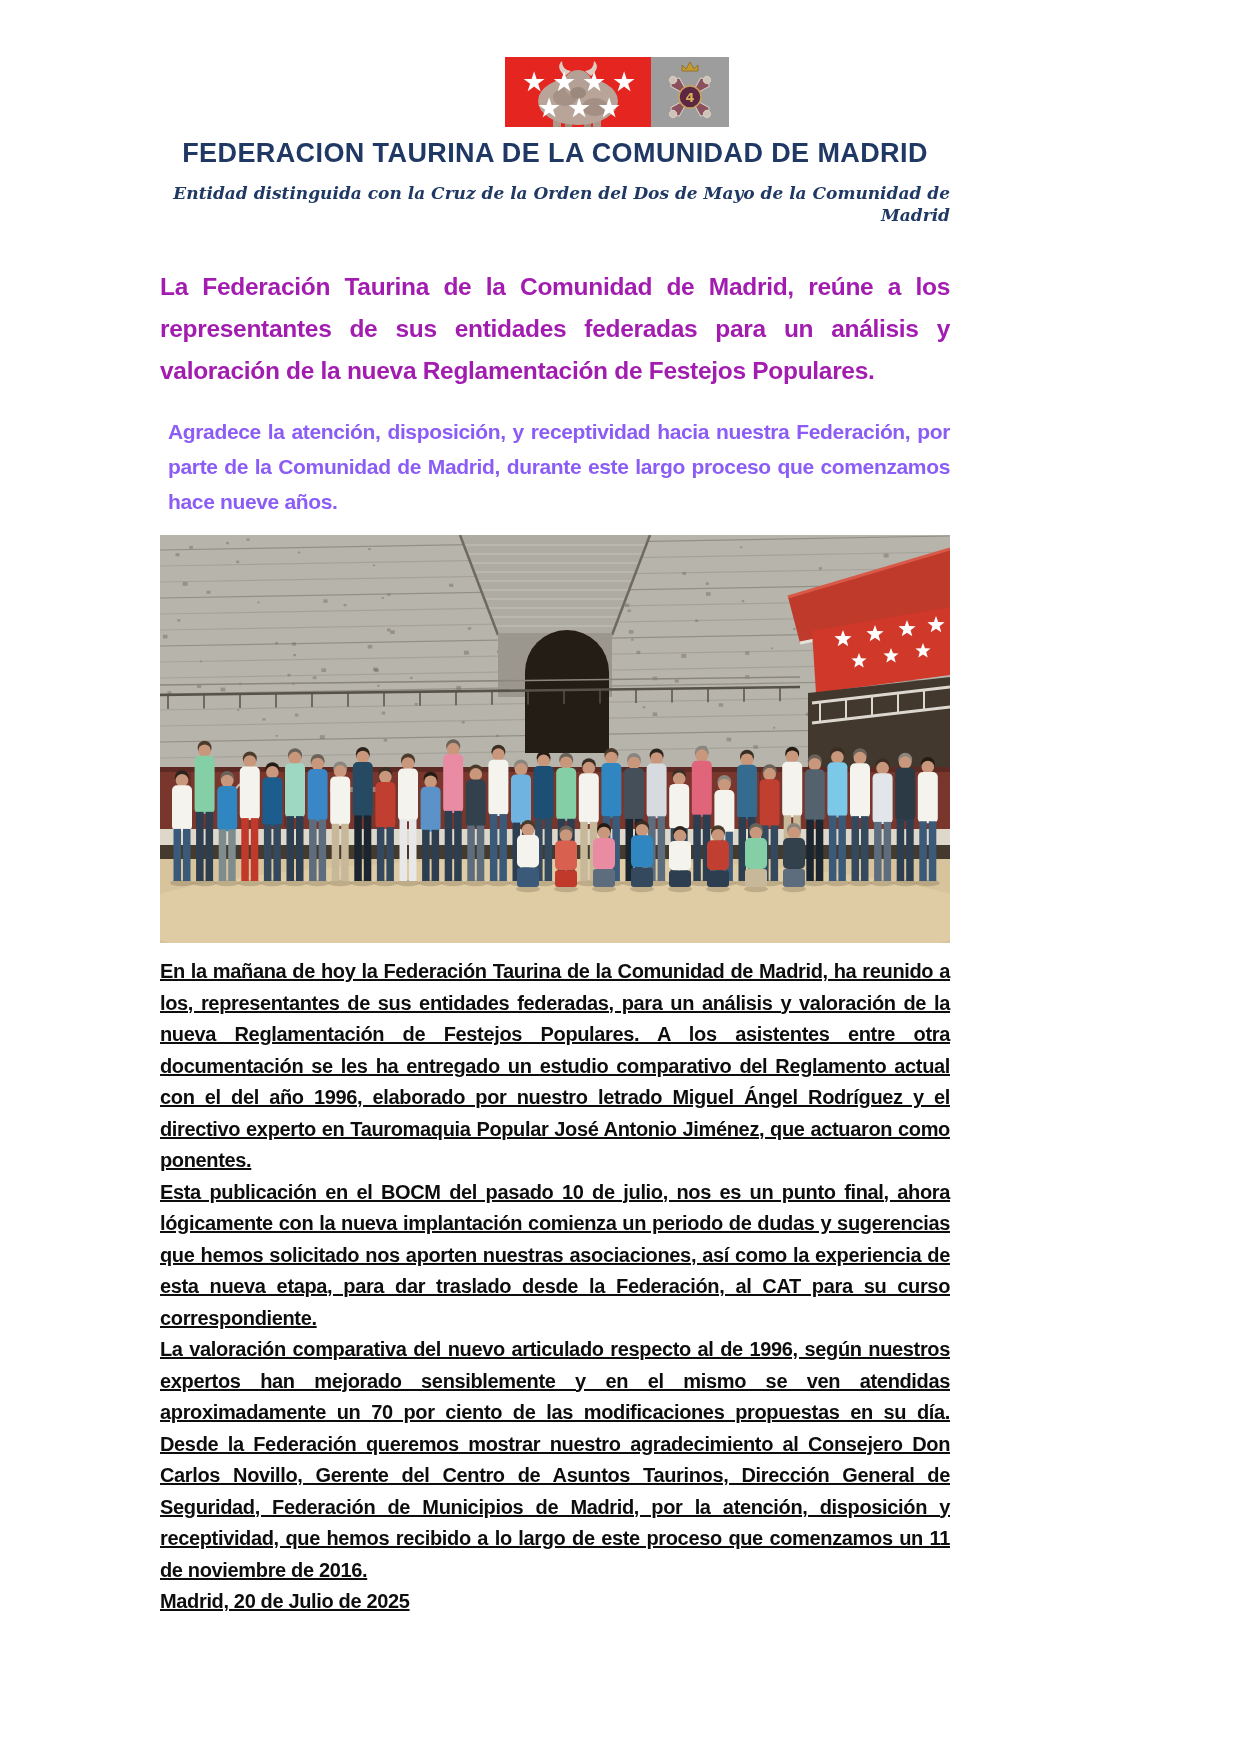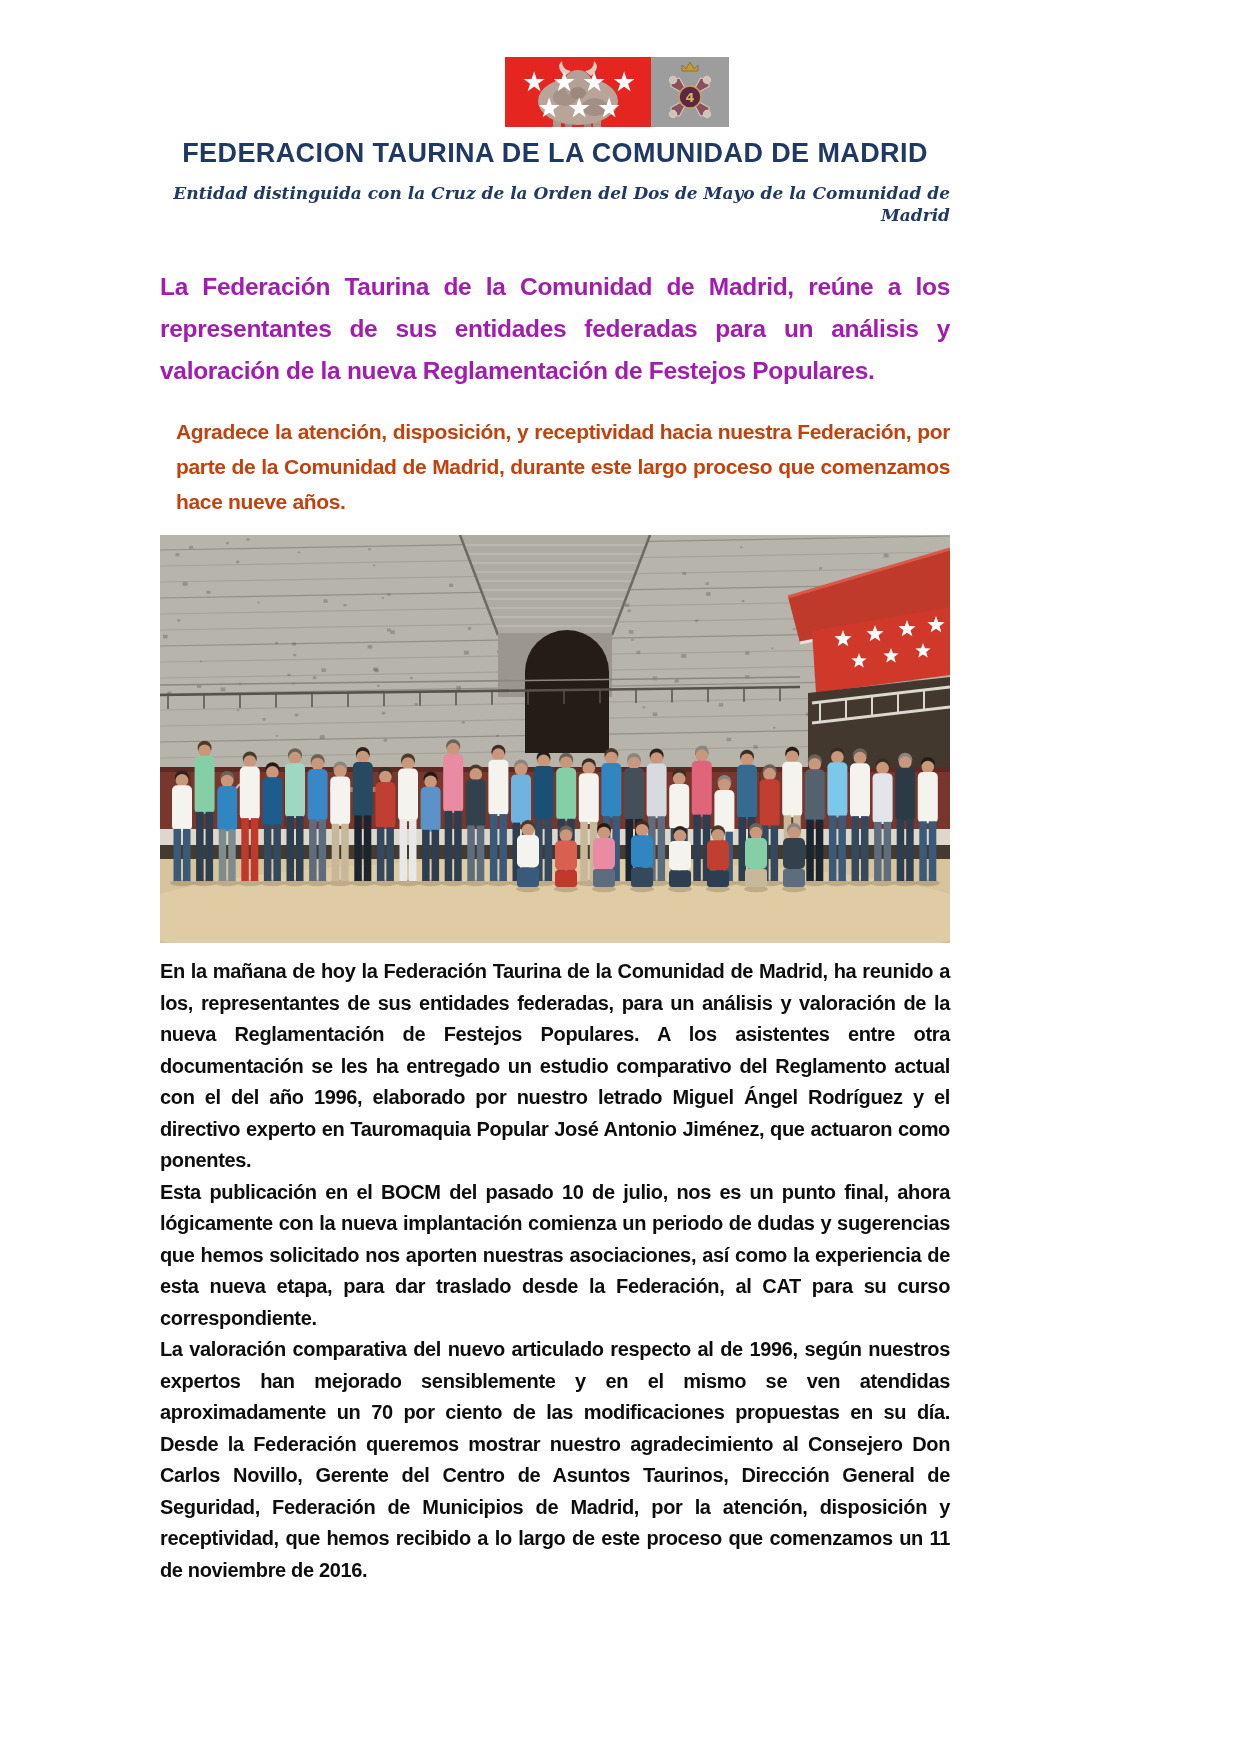--- a/index.html
+++ b/index.html
@@ -27,31 +27,31 @@
     font-family:"DejaVu Serif",serif;font-style:italic;font-weight:bold;
     font-size:17px;color:var(--navy);line-height:22px;
   }
   .content{margin-left:160px;width:790px;}
   .lead-heading{
     margin:40px 0 0 0;
     font-size:24.5px;font-weight:bold;line-height:42px;
     text-align:justify;letter-spacing:-0.3px;color:#a21caf;
   }
   .lead-subheading{
-    margin:22px 0 0 16px;
+    margin:22px 0 0 8px;
     font-size:21px;font-weight:bold;line-height:35px;
-    text-align:justify;letter-spacing:-0.35px;color:#c2410c;
+    text-align:justify;letter-spacing:-0.35px;color:#8b5cf6;
   }
   .photo-fig{margin:16px 0 0 0;padding:0;width:790px;height:408px;}
   .photo-fig svg{display:block;width:790px;height:408px;}
   .body-text{margin-top:13px;}
   .body-text p{
     margin:0;
     font-size:20px;font-weight:bold;line-height:31.5px;
-    text-align:justify;letter-spacing:-0.35px;color:#0d0d0d;
+    text-align:justify;letter-spacing:-0.35px;color:#0d0d0d;text-decoration:underline;
   }
   .body-text p.dateline{text-align:left;}
 </style>
 </head>
 <body>
 
 <div class="page">
 
   <header class="doc-header">
     <div class="logo-wrap">
@@ -574,15 +574,16 @@
           <circle cx="634" cy="298.12372188456357" r="6.3" fill="#c9977b"></circle>
           <rect x="623" y="303.12372188456357" width="22" height="30.938139057718217" rx="5" fill="#33414d"></rect>
           <rect x="623" y="334.0618609422818" width="22" height="17.938139057718217" rx="3" fill="#5d6d7e"></rect>
         </svg>
     </figure>
 
     <section class="body-text">
       <p>En la mañana de hoy la Federación Taurina de la Comunidad de Madrid, ha reunido a los, representantes de sus entidades federadas, para un análisis y valoración de la nueva Reglamentación de Festejos Populares. A los asistentes entre otra documentación  se les ha entregado un estudio comparativo del Reglamento actual con el del año 1996, elaborado por nuestro letrado Miguel Ángel Rodríguez y el directivo experto en Tauromaquia Popular José Antonio Jiménez, que actuaron como ponentes.</p>
       <p>Esta publicación en el BOCM del pasado 10 de julio, nos es un punto final, ahora lógicamente con la nueva implantación comienza un periodo de dudas y sugerencias que hemos solicitado nos aporten nuestras asociaciones, así como la experiencia de esta nueva etapa, para dar traslado desde la Federación, al CAT para su curso correspondiente.</p>
       <p>La valoración comparativa del nuevo articulado respecto al de 1996, según nuestros expertos han mejorado sensiblemente y en el mismo se ven atendidas aproximadamente un 70 por ciento de las modificaciones propuestas en su día. Desde la Federación queremos mostrar nuestro agradecimiento al Consejero Don Carlos Novillo, Gerente del Centro de Asuntos Taurinos, Dirección General de Seguridad, Federación de Municipios de Madrid, por la atención, disposición y receptividad, que hemos recibido a lo largo de este proceso que comenzamos un 11 de noviembre de 2016.</p>
+      <p class="dateline">Madrid, 20 de Julio de 2025</p>
     </section>
   </div>
 </div>
 
 </body></html>

